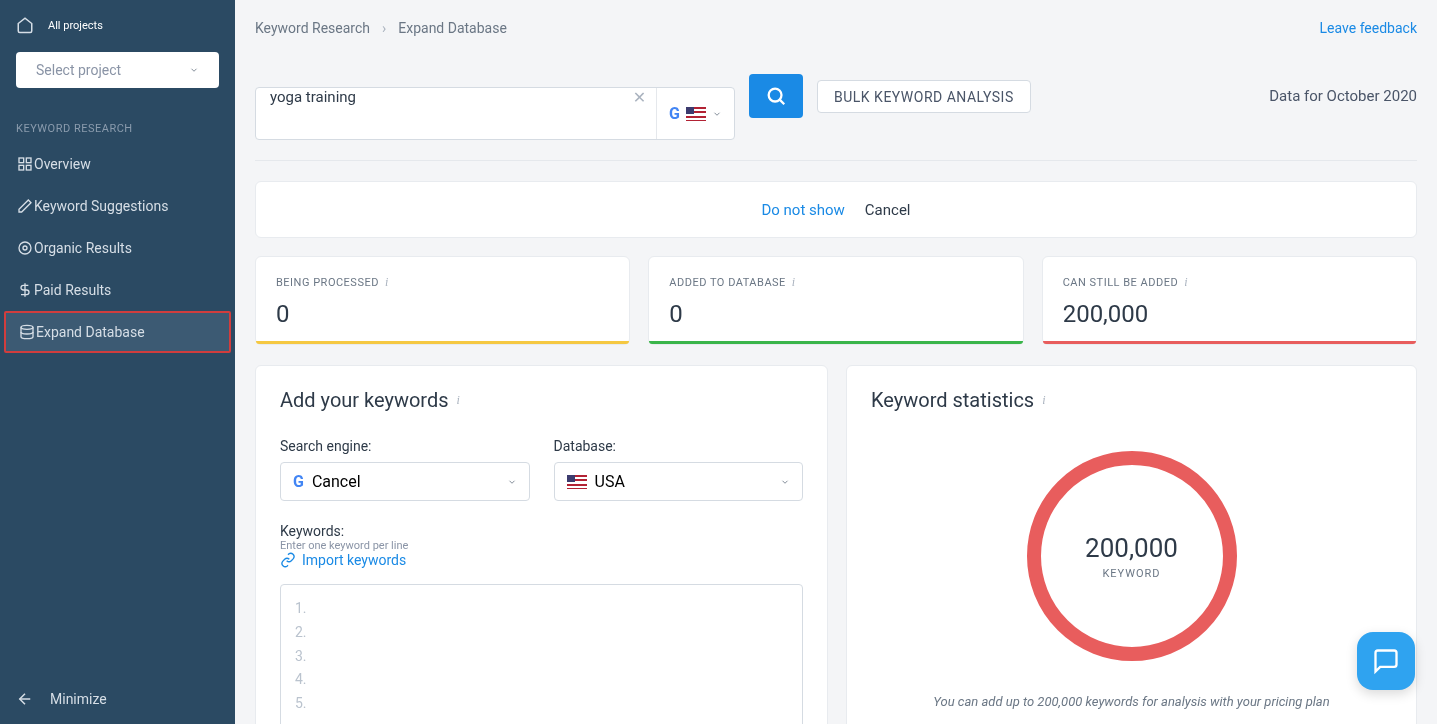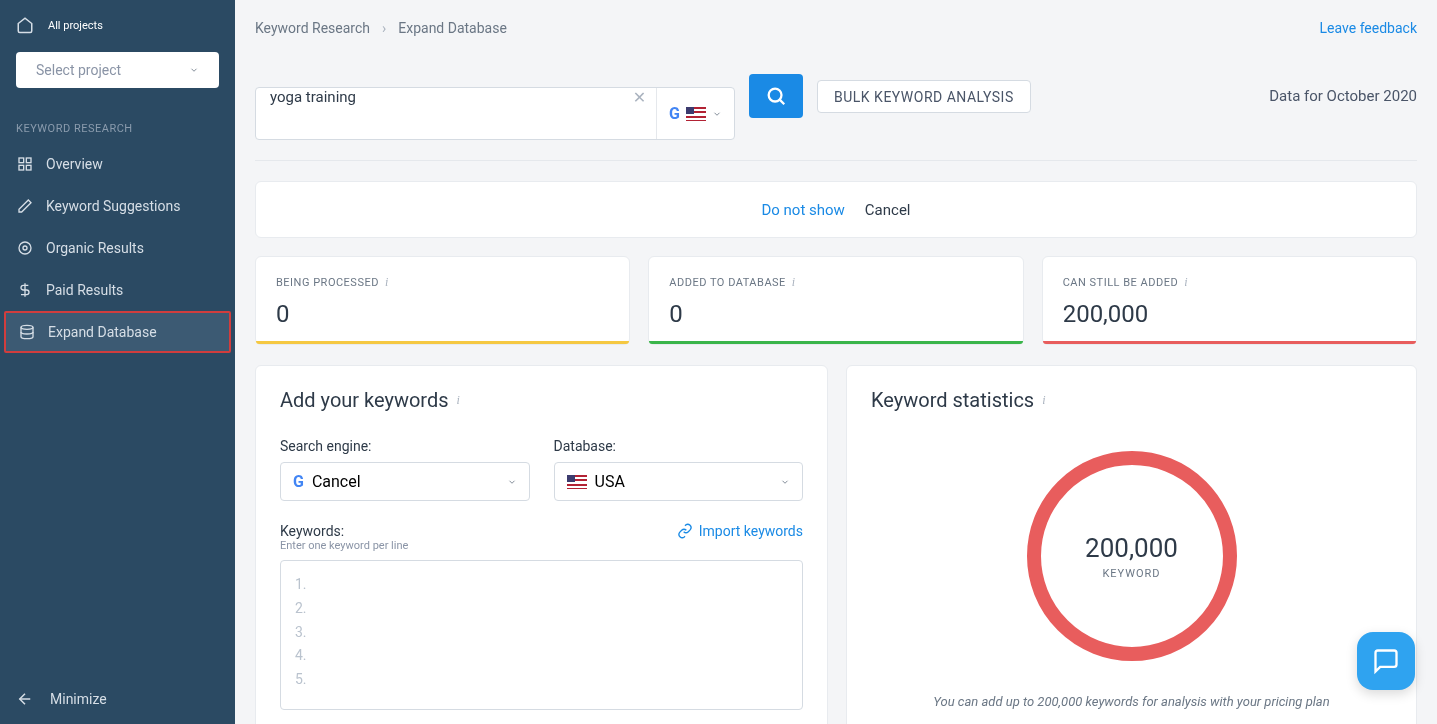--- a/index.html
+++ b/index.html
@@ -5,21 +5,21 @@
 * { margin: 0; padding: 0; box-sizing: border-box; font-family: -apple-system, BlinkMacSystemFont, "Segoe UI", Roboto, sans-serif; }
 body { background: #f4f5f7; display: flex; width: 1437px; height: 724px; overflow: hidden; }
 
 
 .sidebar { width: 235px; background: #2b4a63; color: #fff; display: flex; flex-direction: column; flex-shrink: 0; }
 .sidebar-top { padding: 16px; }
 .all-projects { display: flex; align-items: center; gap: 14px; color: #fff; font-size: 11px; margin-bottom: 18px; cursor: pointer; }
 .project-select { background: #fff; border-radius: 4px; padding: 10px 20px; display: flex; align-items: center; justify-content: space-between; cursor: pointer; }
 .project-select-text { color: #8a94a6; font-size: 14px; }
 .section-label { color: #8a9bad; font-size: 11px; letter-spacing: 0.5px; padding: 18px 16px 8px; }
-.nav-item { display: flex; align-items: center; gap: 12px; padding: 12px 16px; color: #d6dee6; font-size: 14px; cursor: pointer; }
+.nav-item { display: flex; align-items: center; gap: 0; padding: 12px 16px; color: #d6dee6; font-size: 14px; cursor: pointer; }
 .nav-item.active { background: #3c5a73; border: 2px solid #d13d3d; border-radius: 2px; margin: 0 4px; padding: 10px 12px; }
 .nav-icon { width: 18px; height: 18px; display: flex; align-items: center; justify-content: center; flex-shrink: 0; }
 .sidebar-bottom { margin-top: auto; }
 .minimize { display: flex; align-items: center; gap: 16px; padding: 16px; color: #d6dee6; font-size: 14px; cursor: pointer; }
 
 
 .main { flex: 1; padding: 20px 20px 0; overflow: hidden; }
 .breadcrumb-row { display: flex; justify-content: space-between; align-items: center; margin-bottom: 16px; }
 .breadcrumb { display: flex; align-items: center; gap: 12px; color: #6b7785; font-size: 14px; }
 .breadcrumb span.sep { color: #aab3bf; }
@@ -53,21 +53,21 @@
 .panel.left { flex: 0 0 573px; }
 .panel.right { flex: 1; }
 .panel-title { font-size: 20px; color: #2e3a48; display: flex; align-items: center; gap: 8px; margin-bottom: 26px; font-weight: 400; }
 
 .field-row { display: flex; gap: 24px; margin-bottom: 22px; }
 .field { flex: 1; }
 .field-label { font-size: 14px; color: #2e3a48; margin-bottom: 8px; display: block; }
 .select-box { border: 1px solid #d5dbe2; border-radius: 4px; padding: 9px 12px; display: flex; align-items: center; gap: 8px; cursor: pointer; background: #fff; justify-content: space-between; }
 .select-box .left-part { display: flex; align-items: center; gap: 8px; }
 
-.kw-header { display: flex; justify-content: space-between; align-items: flex-start; margin-bottom: 8px; }
+.kw-header { display: flex; justify-content: space-between; align-items: flex-start; margin-bottom: 16px; flex-direction: column; }
 .kw-label { font-size: 14px; color: #2e3a48; }
 .kw-hint { font-size: 11px; color: #8a94a6; }
 .import-link { color: #1a8ae5; font-size: 14px; display: flex; align-items: center; gap: 6px; cursor: pointer; }
 .kw-textarea { border: 1px solid #d5dbe2; border-radius: 4px; padding: 12px 14px; min-height: 150px; background: #fff; }
 .kw-line { color: #bac3ce; font-size: 14px; line-height: 1.7; }
 
 .donut-wrap { display: flex; flex-direction: column; align-items: center; padding-top: 10px; }
 .donut { position: relative; width: 216px; height: 216px; }
 .donut svg { width: 216px; height: 216px; }
 .donut-center { position: absolute; inset: 0; display: flex; flex-direction: column; align-items: center; justify-content: center; }

